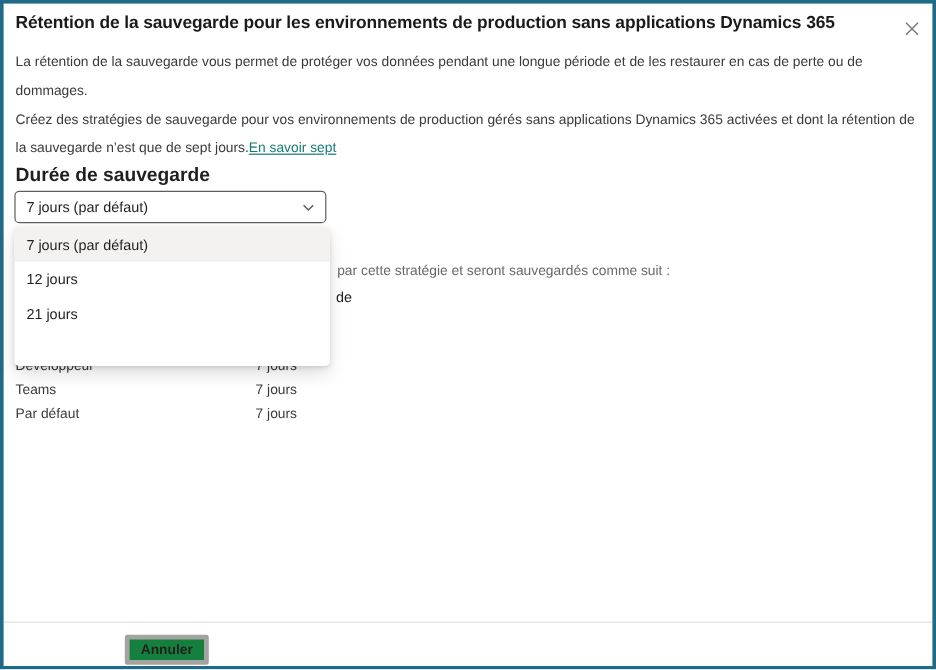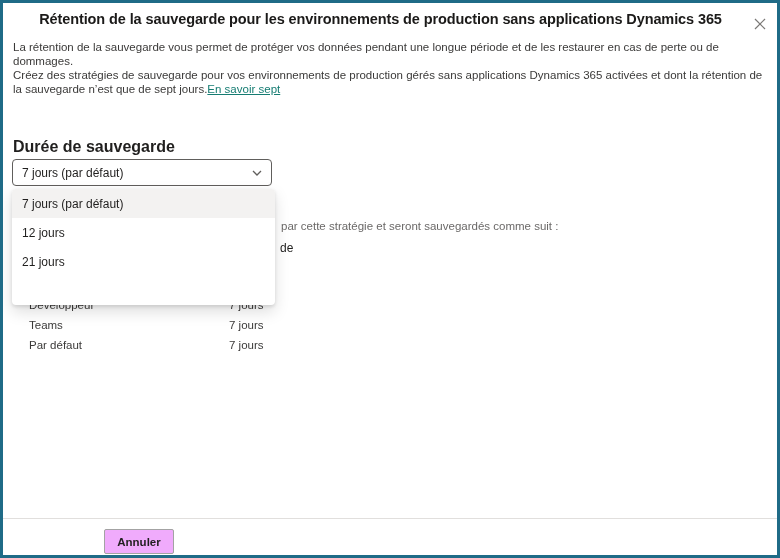--- a/index.html
+++ b/index.html
@@ -1,26 +1,26 @@
 <!DOCTYPE html>
 <html><head>
 <meta charset="utf-8">
 <style>
   html,body{margin:0;padding:0;background:#fff;}
   body{font-family:"Liberation Sans","DejaVu Sans",sans-serif;color:#323130;}
   .stage{position:relative;width:780px;height:558px;background:#fff;overflow:hidden;}
   .frame{position:absolute;inset:0;border:3px solid #1f6b87;pointer-events:none;z-index:60;}
 
   .title{position:absolute;left:13px;top:11px;width:735px;font-size:14.5px;font-weight:700;
-         color:#1b1a19;letter-spacing:-0.1px;white-space:nowrap;z-index:5;text-align:center;}
+         color:#1b1a19;letter-spacing:-0.1px;white-space:nowrap;z-index:5;}
   .close-btn{position:absolute;left:748px;top:12px;width:24px;height:24px;border:none;background:transparent;
              display:flex;align-items:center;justify-content:center;cursor:pointer;z-index:61;padding:0;}
   .close-btn svg{stroke:#7a7876;stroke-width:1.2;}
 
-  .intro{position:absolute;left:13px;top:40px;width:750px;font-size:11.5px;line-height:14px;color:#3b3a39;}
+  .intro{position:absolute;left:13px;top:40px;width:750px;font-size:11.5px;line-height:24px;color:#3b3a39;}
   .intro p{margin:0;}
   .link{color:#157c72;text-decoration:underline;cursor:pointer;}
 
   .field-label{position:absolute;left:13px;top:138px;font-size:16px;font-weight:700;color:#201f1e;}
 
   .combobox{position:absolute;left:12px;top:159px;width:260px;height:27px;box-sizing:border-box;
             background:#fff;border:1px solid #605e5c;border-radius:4px;display:flex;align-items:center;
             padding:0 8px 0 9px;font-size:12px;color:#201f1e;cursor:pointer;z-index:20;}
   .combobox .value{flex:1;}
   .combobox svg{stroke:#605e5c;stroke-width:1.3;fill:none;}
@@ -28,32 +28,32 @@
   .listbox{position:absolute;left:12px;top:189px;width:263px;height:116px;background:#fff;border-radius:4px;
            box-shadow:0 6.4px 14.4px rgba(0,0,0,0.13),0 1.2px 3.6px rgba(0,0,0,0.11);
            z-index:30;overflow:hidden;}
   .option{height:29px;display:flex;align-items:center;padding:0 10px;font-size:12px;color:#201f1e;cursor:pointer;}
   .option.selected{background:#f3f2f1;}
 
   .bg-fragment{position:absolute;left:281px;top:220px;font-size:11.5px;color:#6b6968;white-space:nowrap;z-index:1;}
   .bg-fragment-bold{position:absolute;left:280px;top:241px;font-size:12px;font-weight:400;color:#201f1e;white-space:nowrap;z-index:1;}
 
   .env-table{position:absolute;left:13px;top:297px;width:420px;z-index:2;}
-  .env-row{position:absolute;left:0;width:420px;height:14px;font-size:11.5px;color:#3b3a39;margin-left:16px;}
+  .env-row{position:absolute;left:0;width:420px;height:14px;font-size:11.5px;color:#3b3a39;}
   .env-row .env-type{position:absolute;left:0;}
   .env-row .env-duration{position:absolute;left:200px;}
   .env-row.r0{top:2px;} .env-row.r1{top:22px;} .env-row.r2{top:42px;}
 
   .separator{position:absolute;left:3px;top:518px;width:774px;height:1px;background:#e1dfdd;}
 
   .btn{position:absolute;top:529px;height:25px;box-sizing:border-box;border-radius:2px;
        font-family:"Liberation Sans","DejaVu Sans",sans-serif;font-size:11.5px;font-weight:600;
        display:flex;align-items:center;justify-content:center;}
   .btn-save{left:12px;width:84px;background:#f3f2f1;border:1px solid #f3f2f1;color:#a19f9d;cursor:default;}
-  .btn-cancel{left:104px;width:70px;background:#f0abfc;border:1px solid #a3a3a3;color:#201f1e;cursor:pointer;text-align:center;}
+  .btn-cancel{left:104px;width:70px;background:#15803d;border:4px solid #a3a3a3;color:#201f1e;cursor:pointer;text-align:center;}
 </style>
 </head>
 <body>
 
 <div class="stage">
   <div class="frame"></div>
 
   <div class="title">Rétention de la sauvegarde pour les environnements de production sans applications Dynamics 365</div>
 
   <button class="close-btn">

